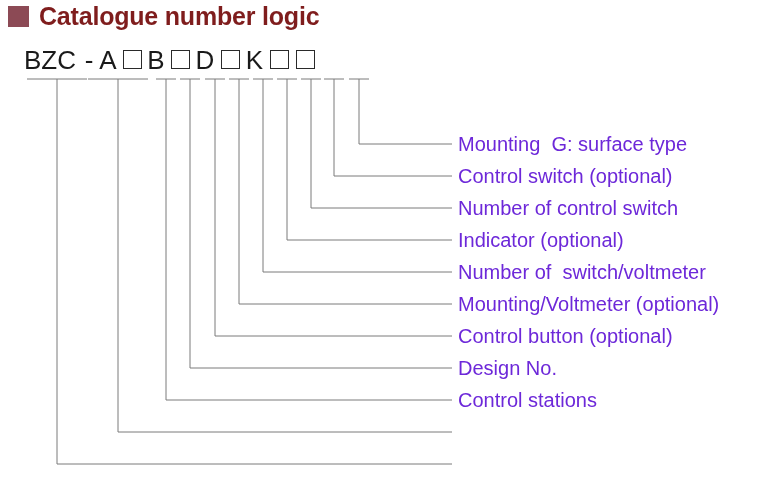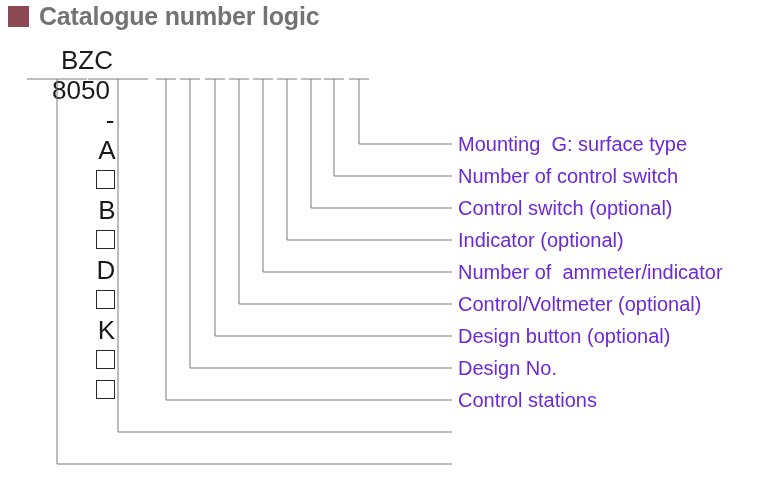--- a/index.html
+++ b/index.html
@@ -27,35 +27,34 @@
   }
   #title-marker {
     width: 21px;
     height: 21px;
     background: #8c4a55;
     flex: 0 0 auto;
   }
   #title-text {
     font-size: 25px;
     font-weight: bold;
-    color: #737373;
+    color: #7f1d1d;
     letter-spacing: -0.2px;
     white-space: nowrap;
   }
 
   
   #code-line {
     position: absolute;
-    left: 44px;
+    left: 19px;
     top: 45px;
     height: 30px;
     display: flex;
-    align-items: flex-end;
+    align-items: flex-start;
     white-space: nowrap;
-    flex-direction: column;
   }
   .code-token {
     font-size: 26px;
     color: #1a1a1a;
     line-height: 30px;
     display: inline-block;
     text-align: center;
   }
   .code-box {
     display: inline-block;
@@ -95,21 +94,20 @@
 
 <div id="page">
 
   <div id="title-row">
     <div id="title-marker"></div>
     <div id="title-text">Catalogue number logic</div>
   </div>
 
   <div id="code-line">
       <span class="code-token" style="width: 62px;">BZC</span>
-      <span class="code-token" style="width: 74px;">8050</span>
       <span class="code-token" style="width: 16px;">-</span>
       <span class="code-token" style="width: 22px;">A</span>
       <span class="code-token" style="width: 26px;"><span class="code-box"></span></span>
       <span class="code-token" style="width: 22px;">B</span>
       <span class="code-token" style="width: 26px;"><span class="code-box"></span></span>
       <span class="code-token" style="width: 24px;">D</span>
       <span class="code-token" style="width: 26px;"><span class="code-box"></span></span>
       <span class="code-token" style="width: 23px;">K</span>
       <span class="code-token" style="width: 26px;"><span class="code-box"></span></span>
       <span class="code-token" style="width: 26px;"><span class="code-box"></span></span>
@@ -135,23 +133,23 @@
       <line x1="301" y1="79" x2="321" y2="79" stroke="#7a7a7a" stroke-width="1"></line>
       <path d="M 311 79 L 311 208 L 452 208" fill="none" stroke="#7a7a7a" stroke-width="1"></path>
       <line x1="324" y1="79" x2="344" y2="79" stroke="#7a7a7a" stroke-width="1"></line>
       <path d="M 334 79 L 334 176 L 452 176" fill="none" stroke="#7a7a7a" stroke-width="1"></path>
       <line x1="349" y1="79" x2="369" y2="79" stroke="#7a7a7a" stroke-width="1"></line>
       <path d="M 359 79 L 359 144 L 452 144" fill="none" stroke="#7a7a7a" stroke-width="1"></path>
     </svg>
 
   <div id="labels">
       <div class="label-row">Mounting  G: surface type</div>
+      <div class="label-row">Control switch (optional)</div>
       <div class="label-row">Number of control switch</div>
-      <div class="label-row">Control switch (optional)</div>
       <div class="label-row">Indicator (optional)</div>
-      <div class="label-row">Number of  ammeter/indicator</div>
-      <div class="label-row">Control/Voltmeter (optional)</div>
-      <div class="label-row">Design button (optional)</div>
+      <div class="label-row">Number of  switch/voltmeter</div>
+      <div class="label-row">Mounting/Voltmeter (optional)</div>
+      <div class="label-row">Control button (optional)</div>
       <div class="label-row">Design No.</div>
       <div class="label-row">Control stations</div>
     </div>
 
 </div>
 
 </body></html>

